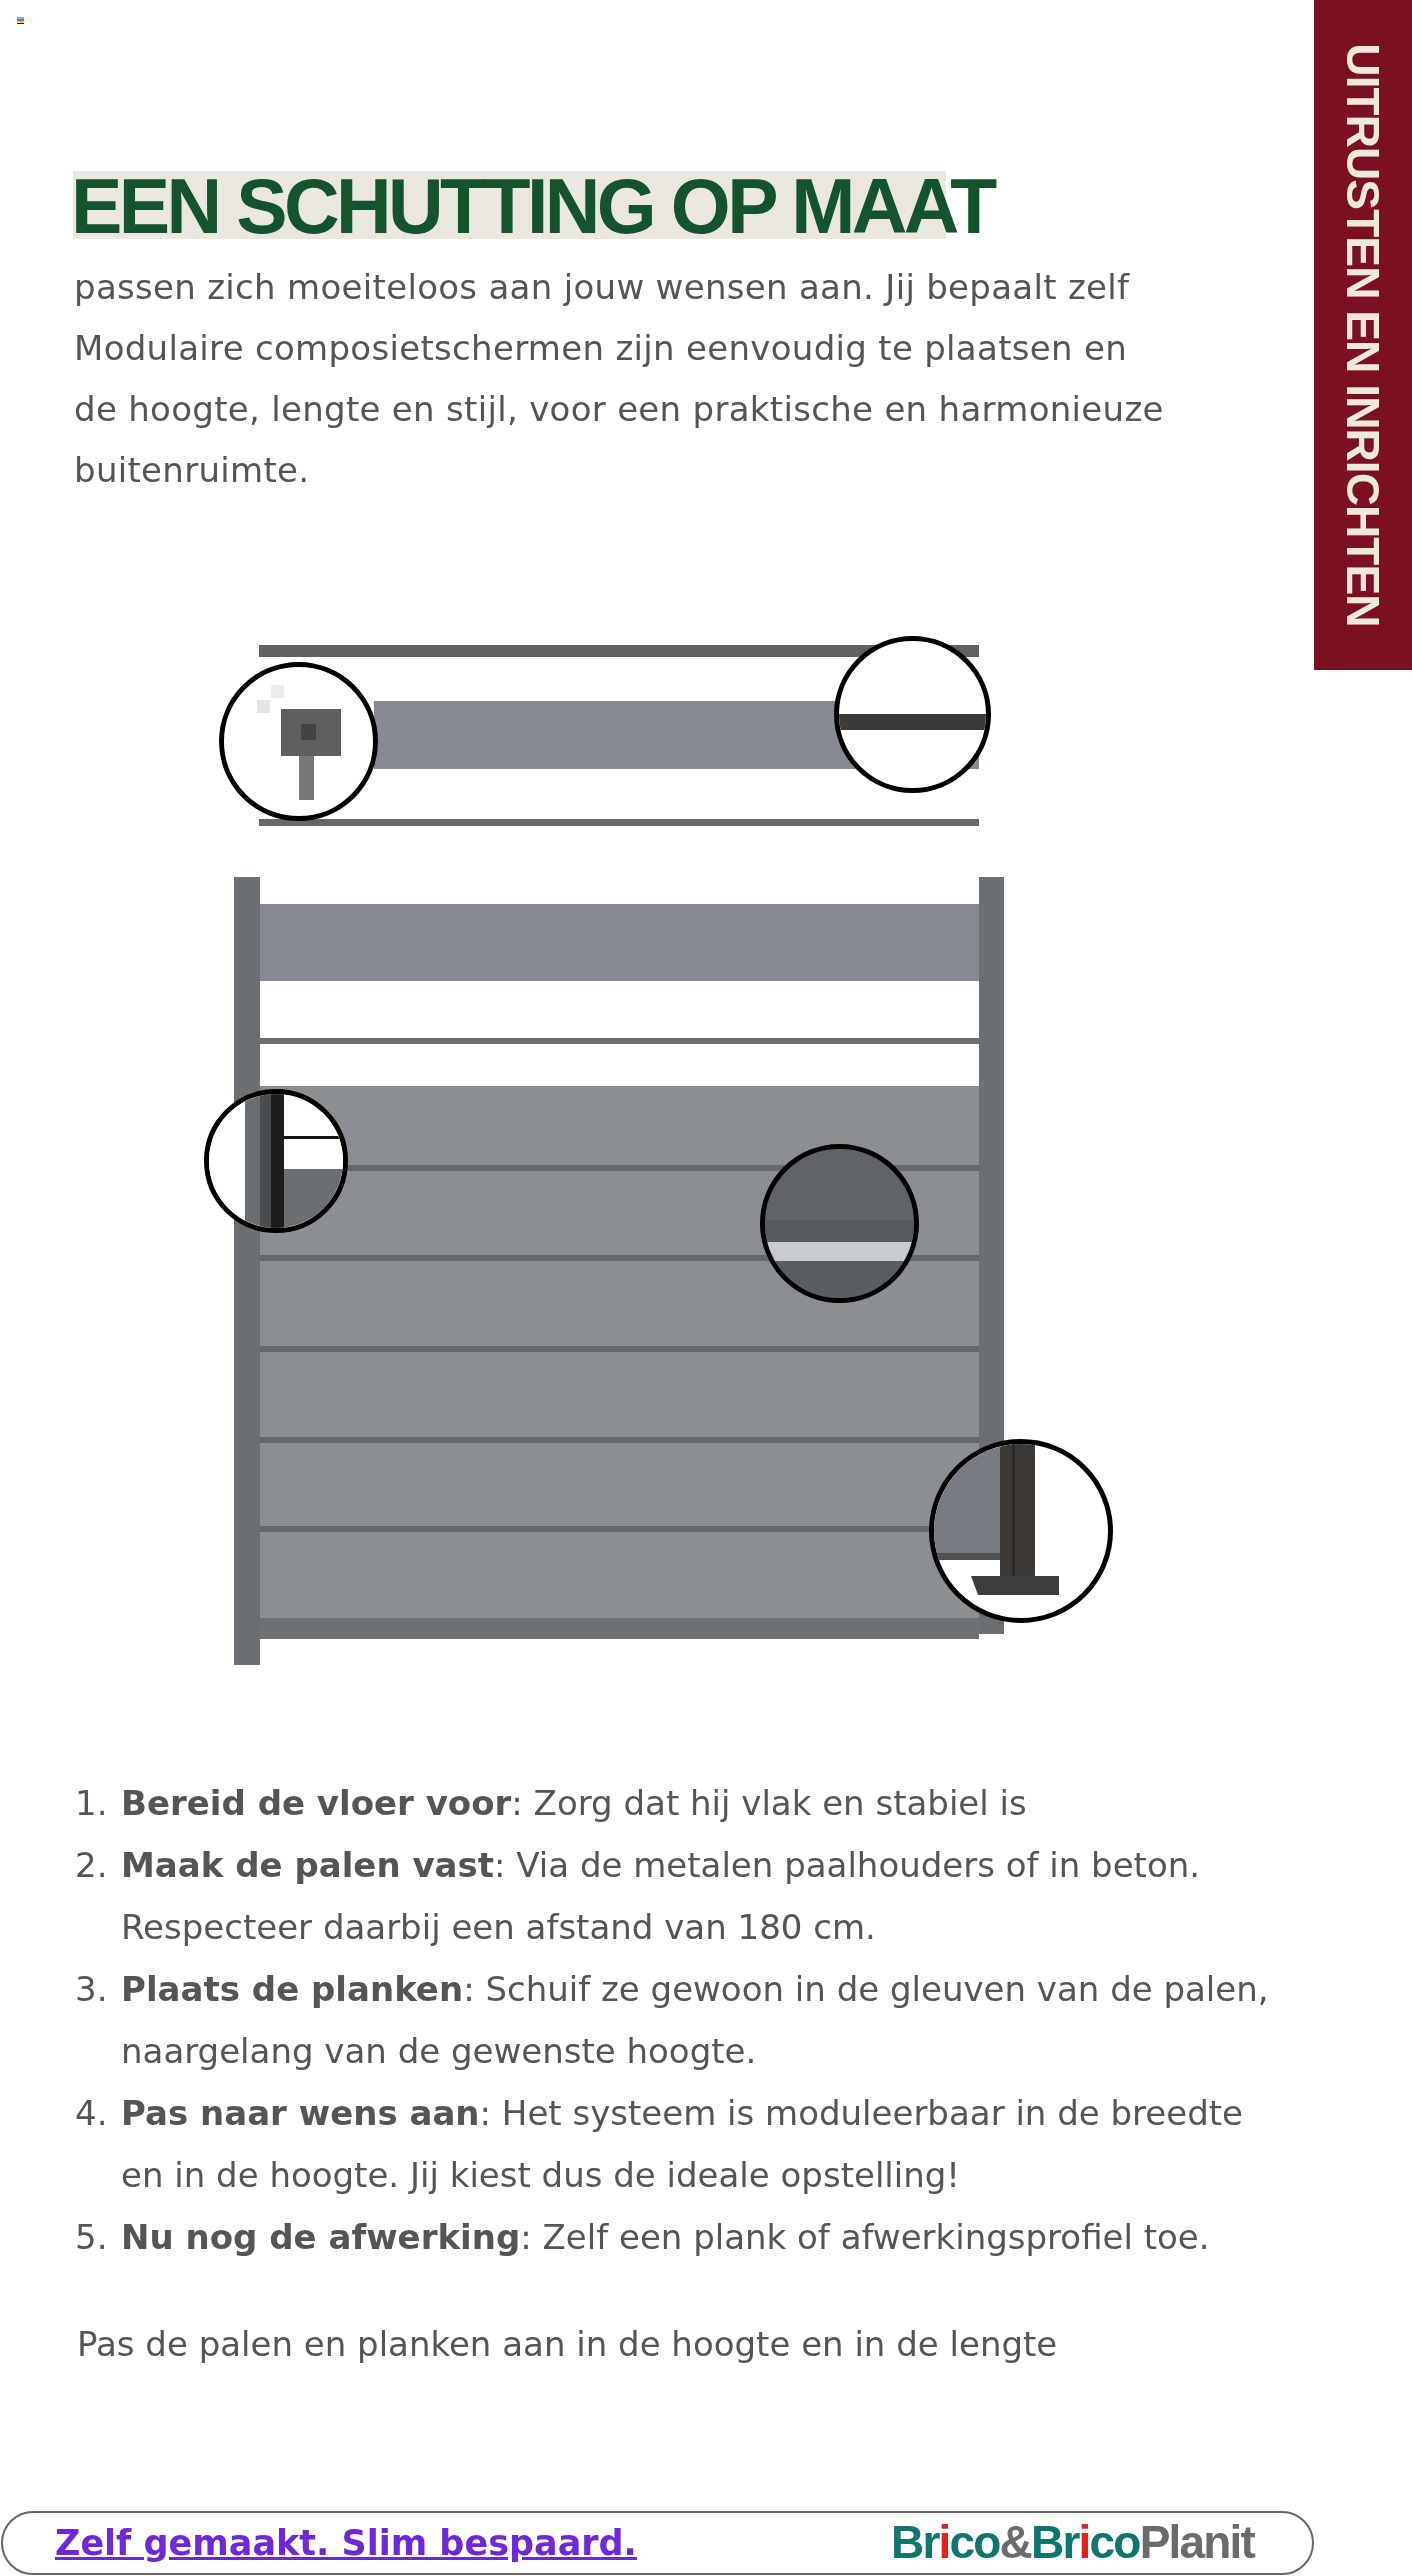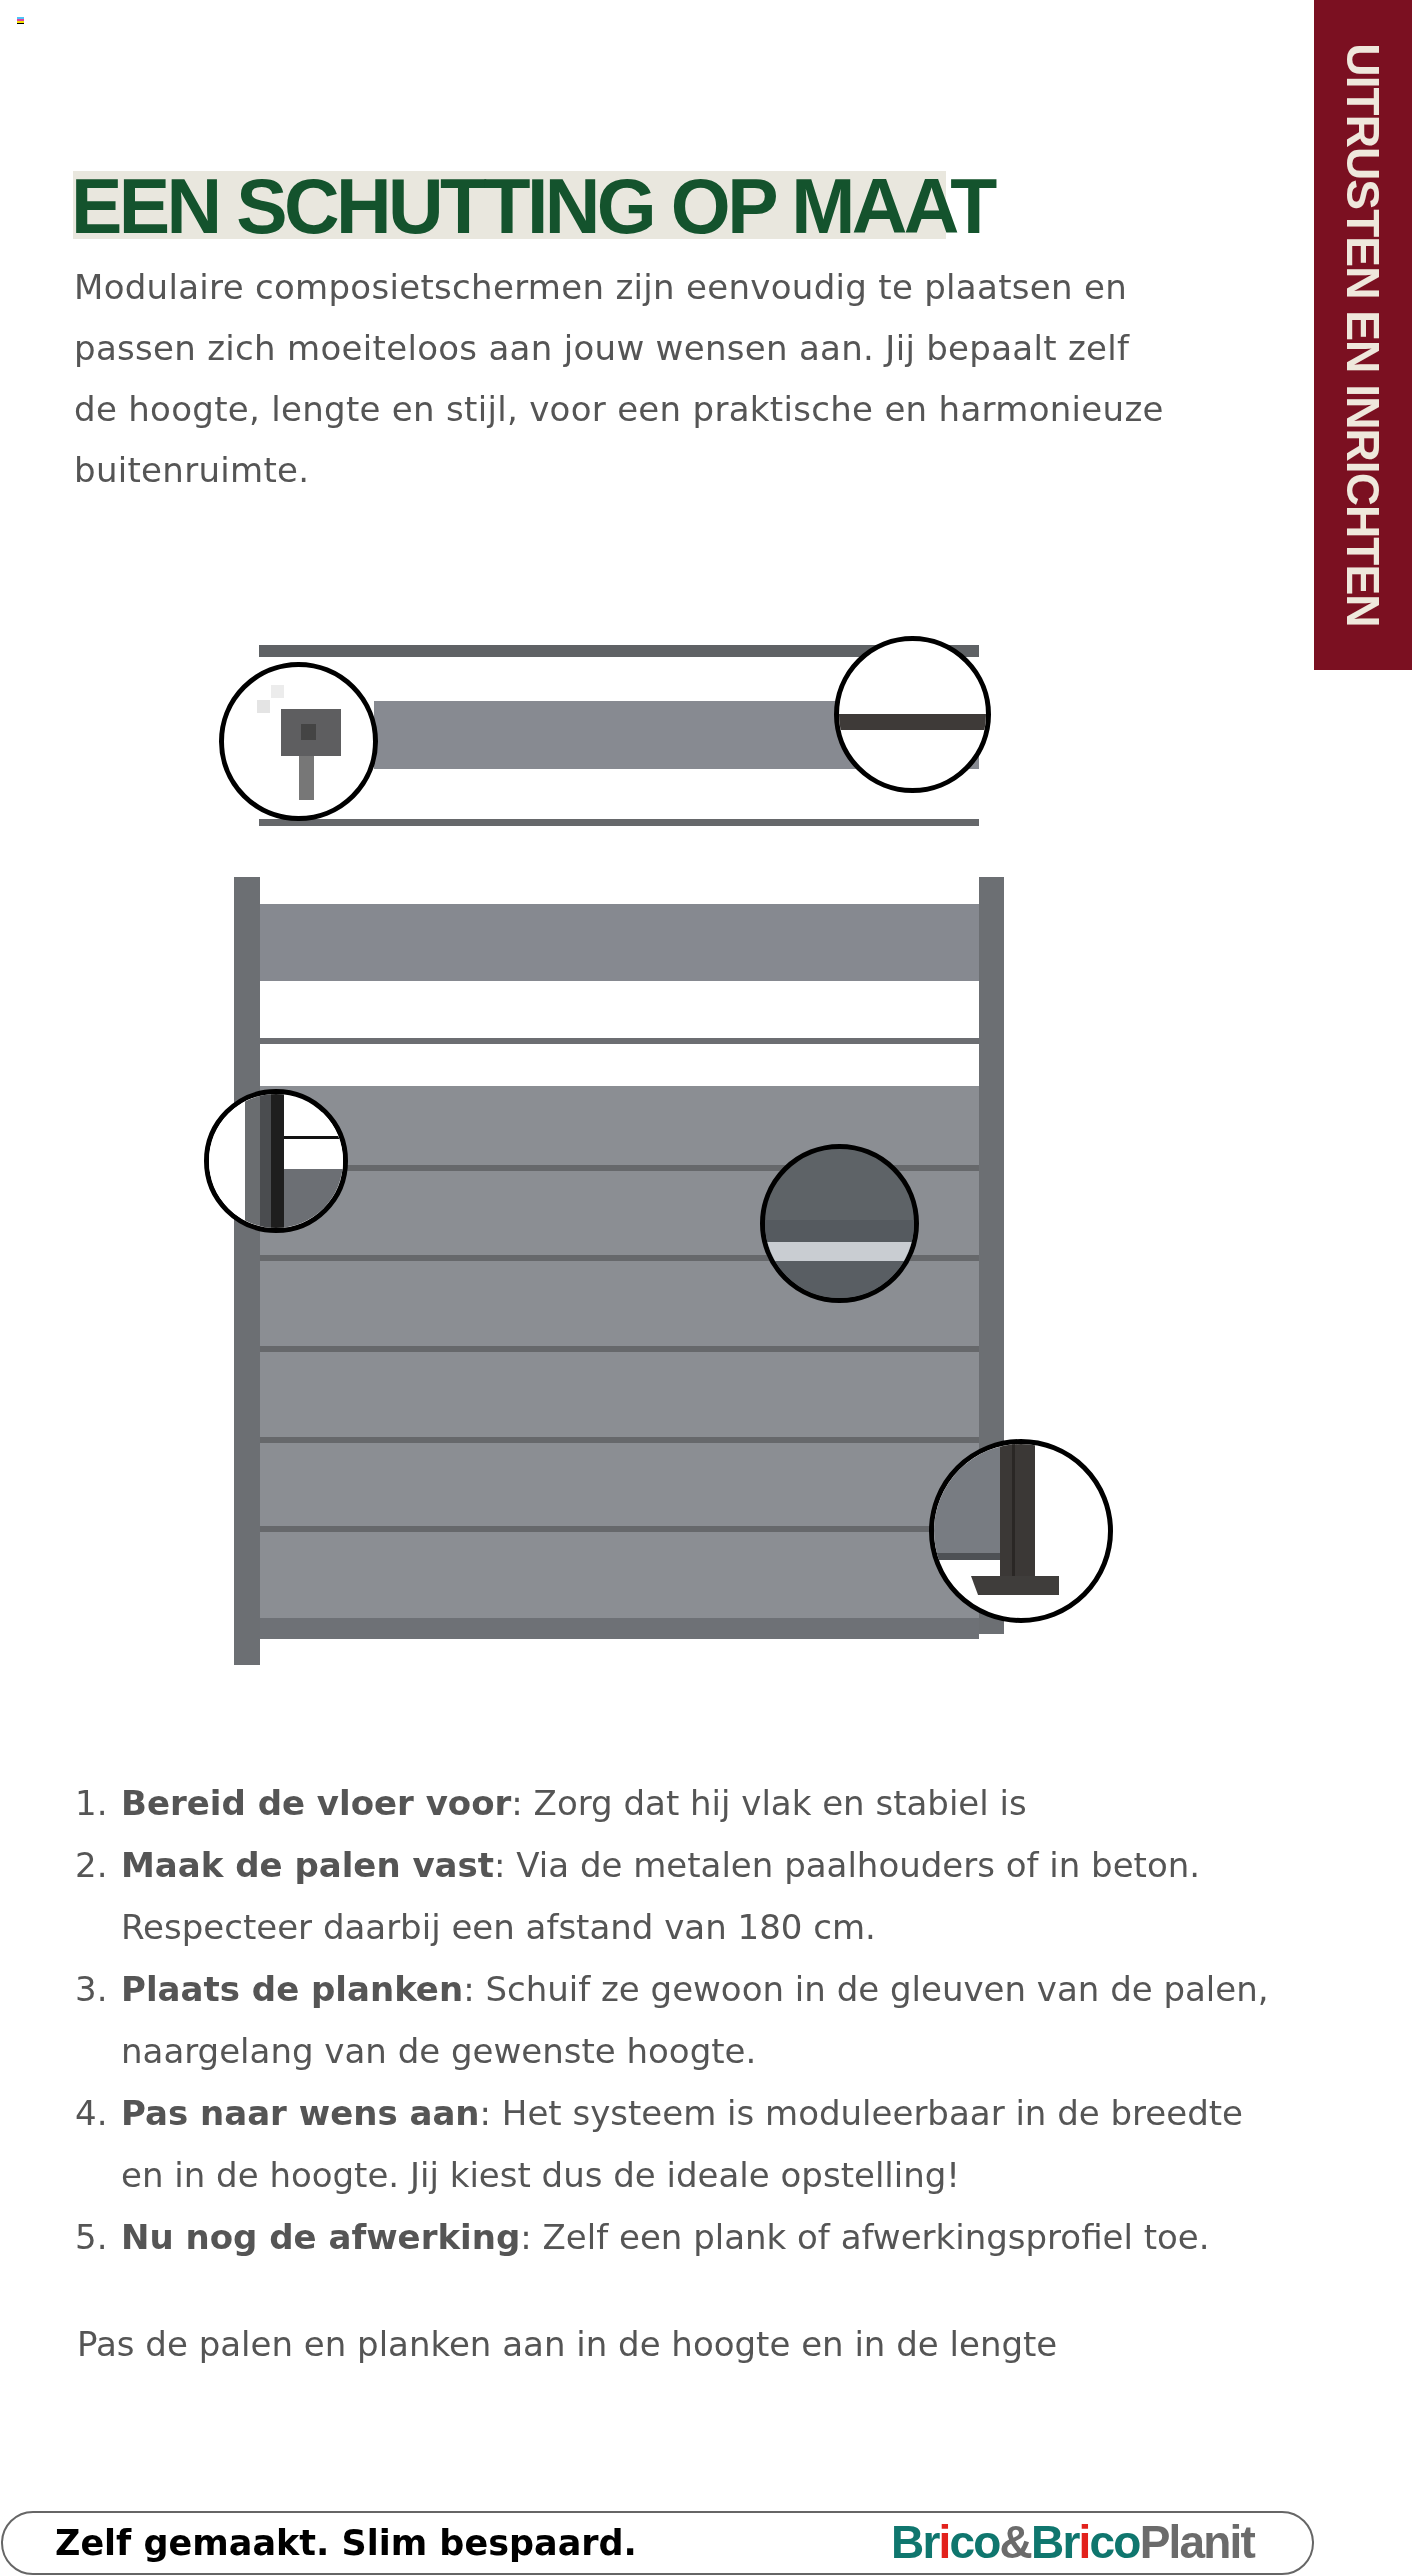--- a/index.html
+++ b/index.html
@@ -73,22 +73,23 @@
   .closing p { margin:0; white-space:nowrap; }
 
   
   .footer-pill {
     left:0.9px; top:2511px; width:1313px; height:64px;
     border:2.7px solid #666; border-radius:33px; box-sizing:border-box;
     background:#fff;
   }
   .tagline {
     left:55px; top:2521px;
-    font-weight:700; font-size:35px; line-height:44px; color:#000000;
+    font-weight:700; font-size:35px; line-height:44px; color:#6d28d9;
     white-space:nowrap;
+    text-decoration:underline;
   }
   .logo {
     left:891px; top:2518px; height:49px;
     font-family:"Liberation Sans", sans-serif;
     font-weight:700; font-size:46px; line-height:49px; letter-spacing:-1.8px;
     white-space:nowrap;
   }
   .logo .y { color:#0f766e;margin-top:24px; }
   .logo .g { color:#6b6b6b; }
   .logo .r { color:#e2211c; }
@@ -104,22 +105,22 @@
 </div>
 
 <div class="abs side-tab">
   <div class="side-tab-label">UITRUSTEN EN INRICHTEN</div>
 </div>
 
 <div class="abs title-bg"></div>
 <h1 class="abs title" style="margin:0">EEN SCHUTTING OP MAAT</h1>
 
 <div class="abs intro">
+  <p>passen zich moeiteloos aan jouw wensen aan. Jij bepaalt zelf</p>
   <p>Modulaire composietschermen zijn eenvoudig te plaatsen en</p>
-  <p>passen zich moeiteloos aan jouw wensen aan. Jij bepaalt zelf</p>
   <p>de hoogte, lengte en stijl, voor een praktische en harmonieuze</p>
   <p>buitenruimte.</p>
 </div>
 
 <div>
 
   <div class="abs bar" style="left:259px; top:645px; width:720px; height:12px; background:#5f6265;"></div>
   <div class="abs panel-gray" style="left:374px; top:701px; width:605px; height:68px; background:#878a91;"></div>
   <div class="abs bar" style="left:259px; top:819px; width:720px; height:7.3px; background:#66686b;"></div>
 

